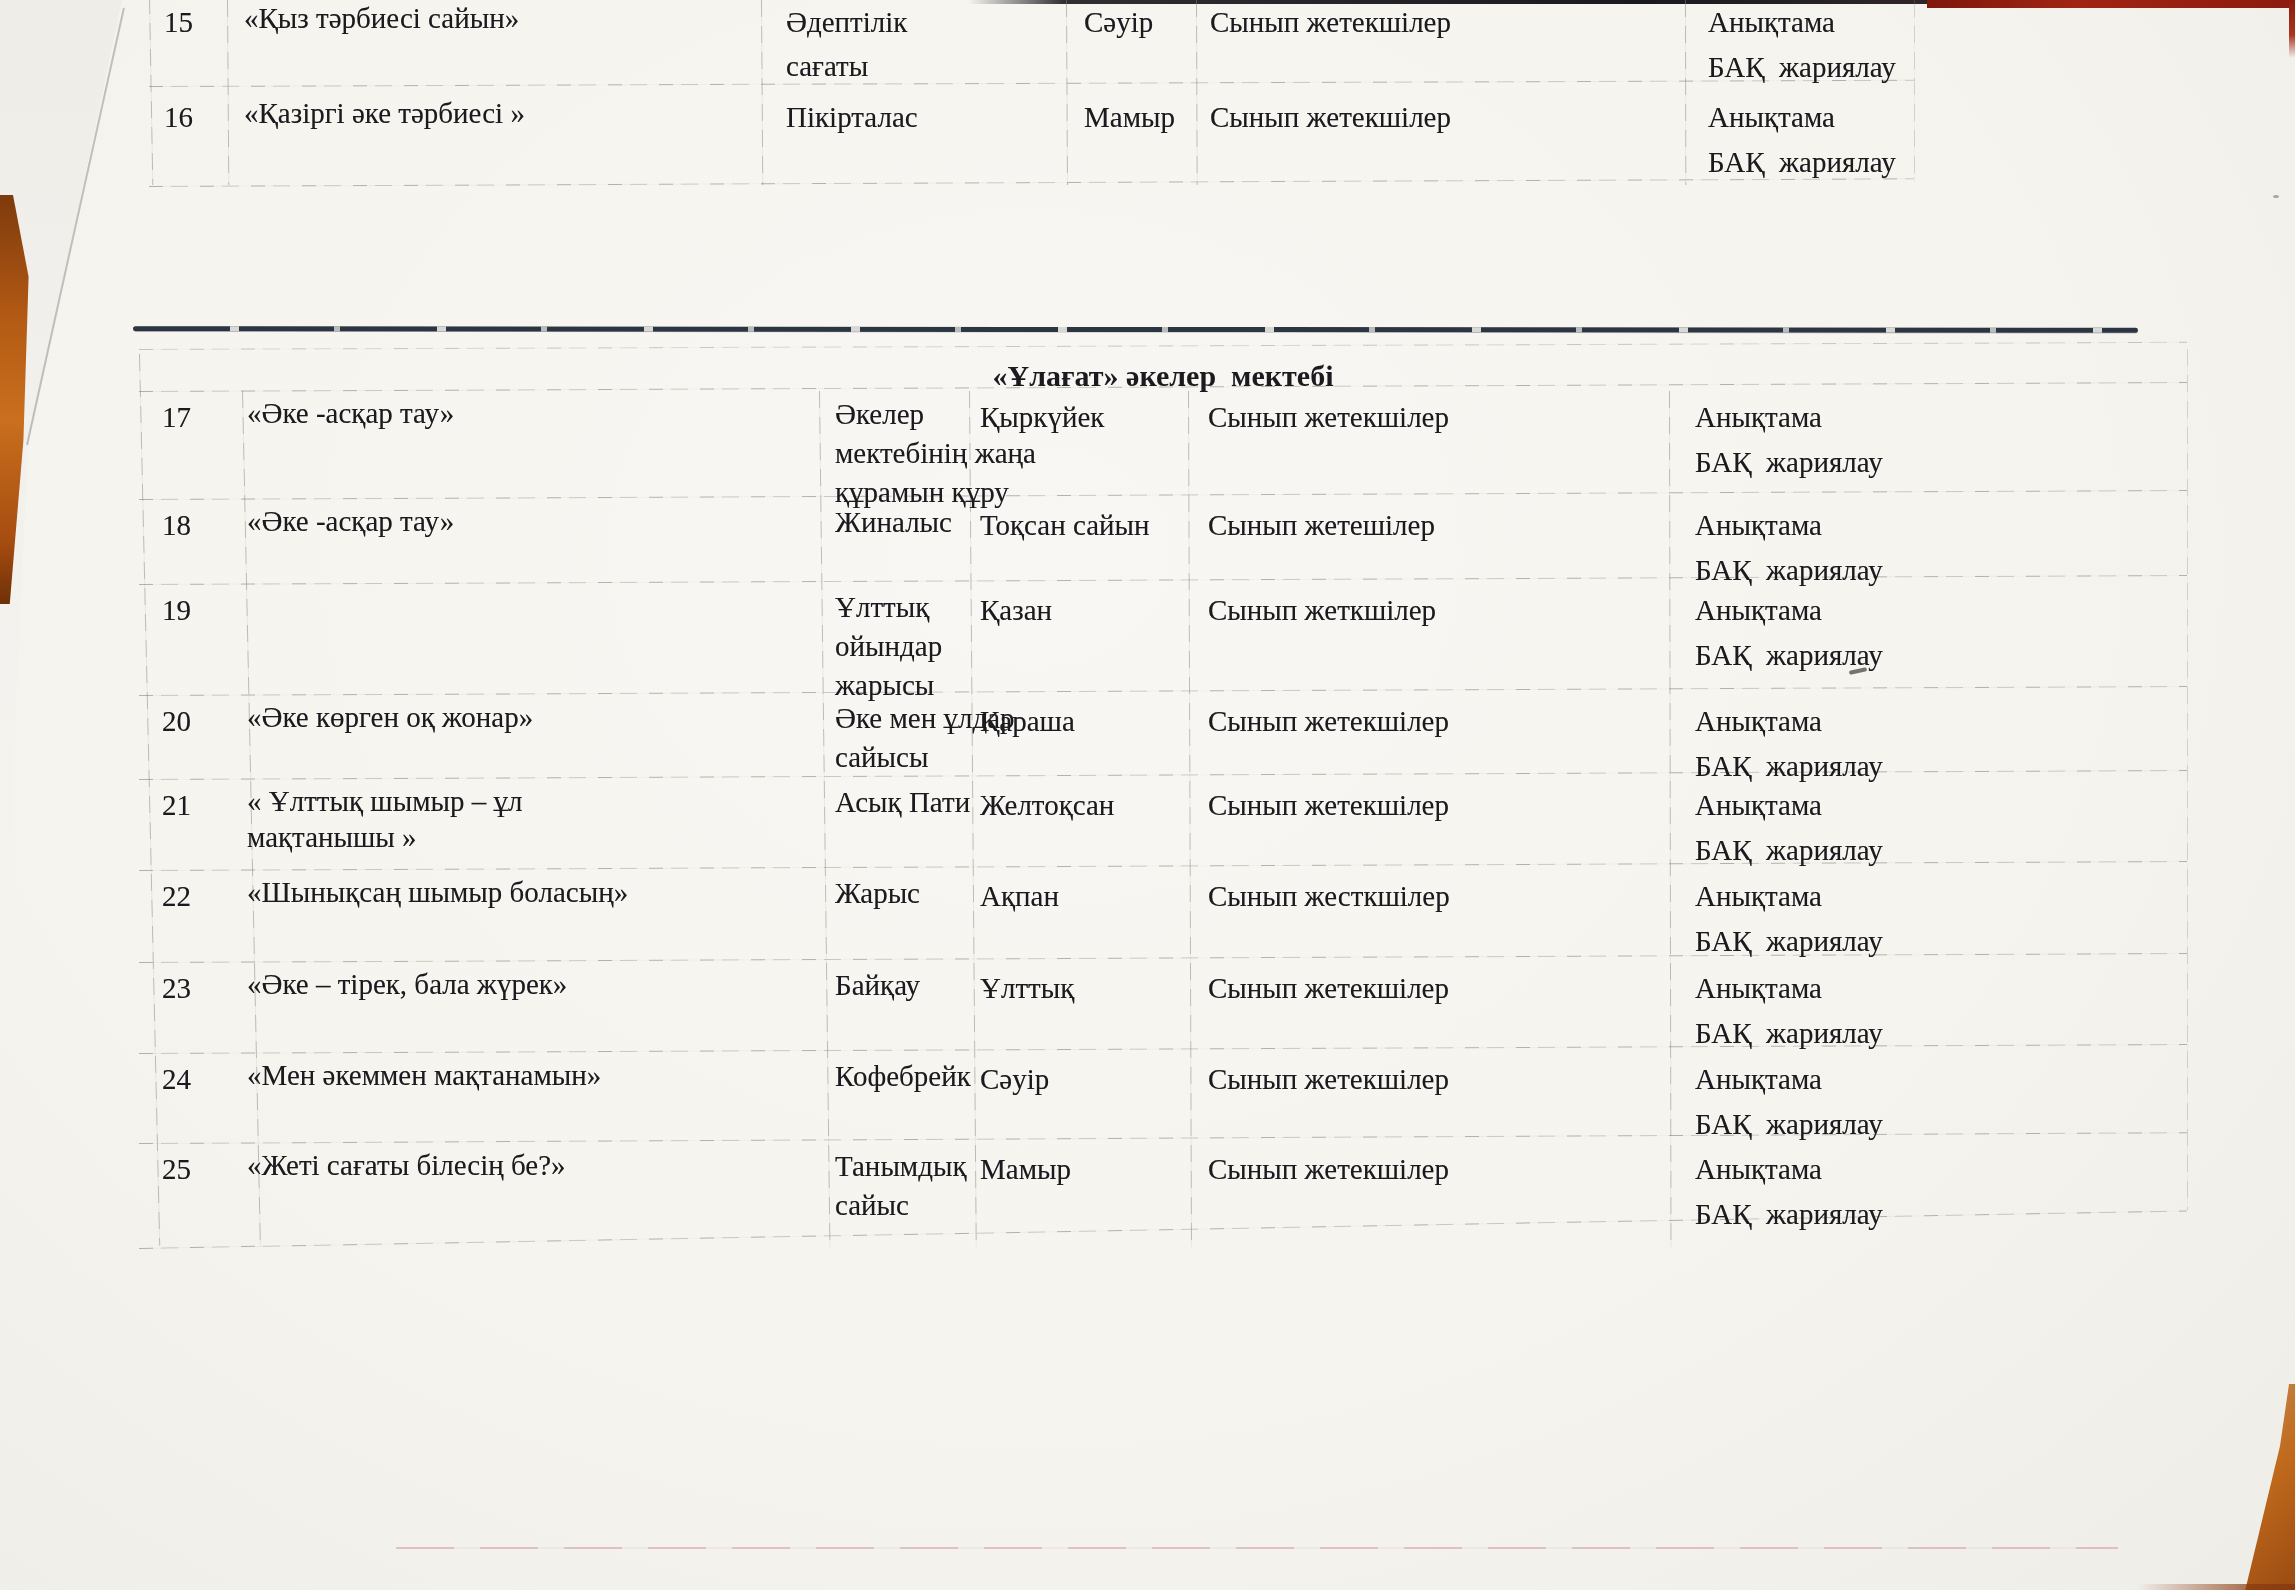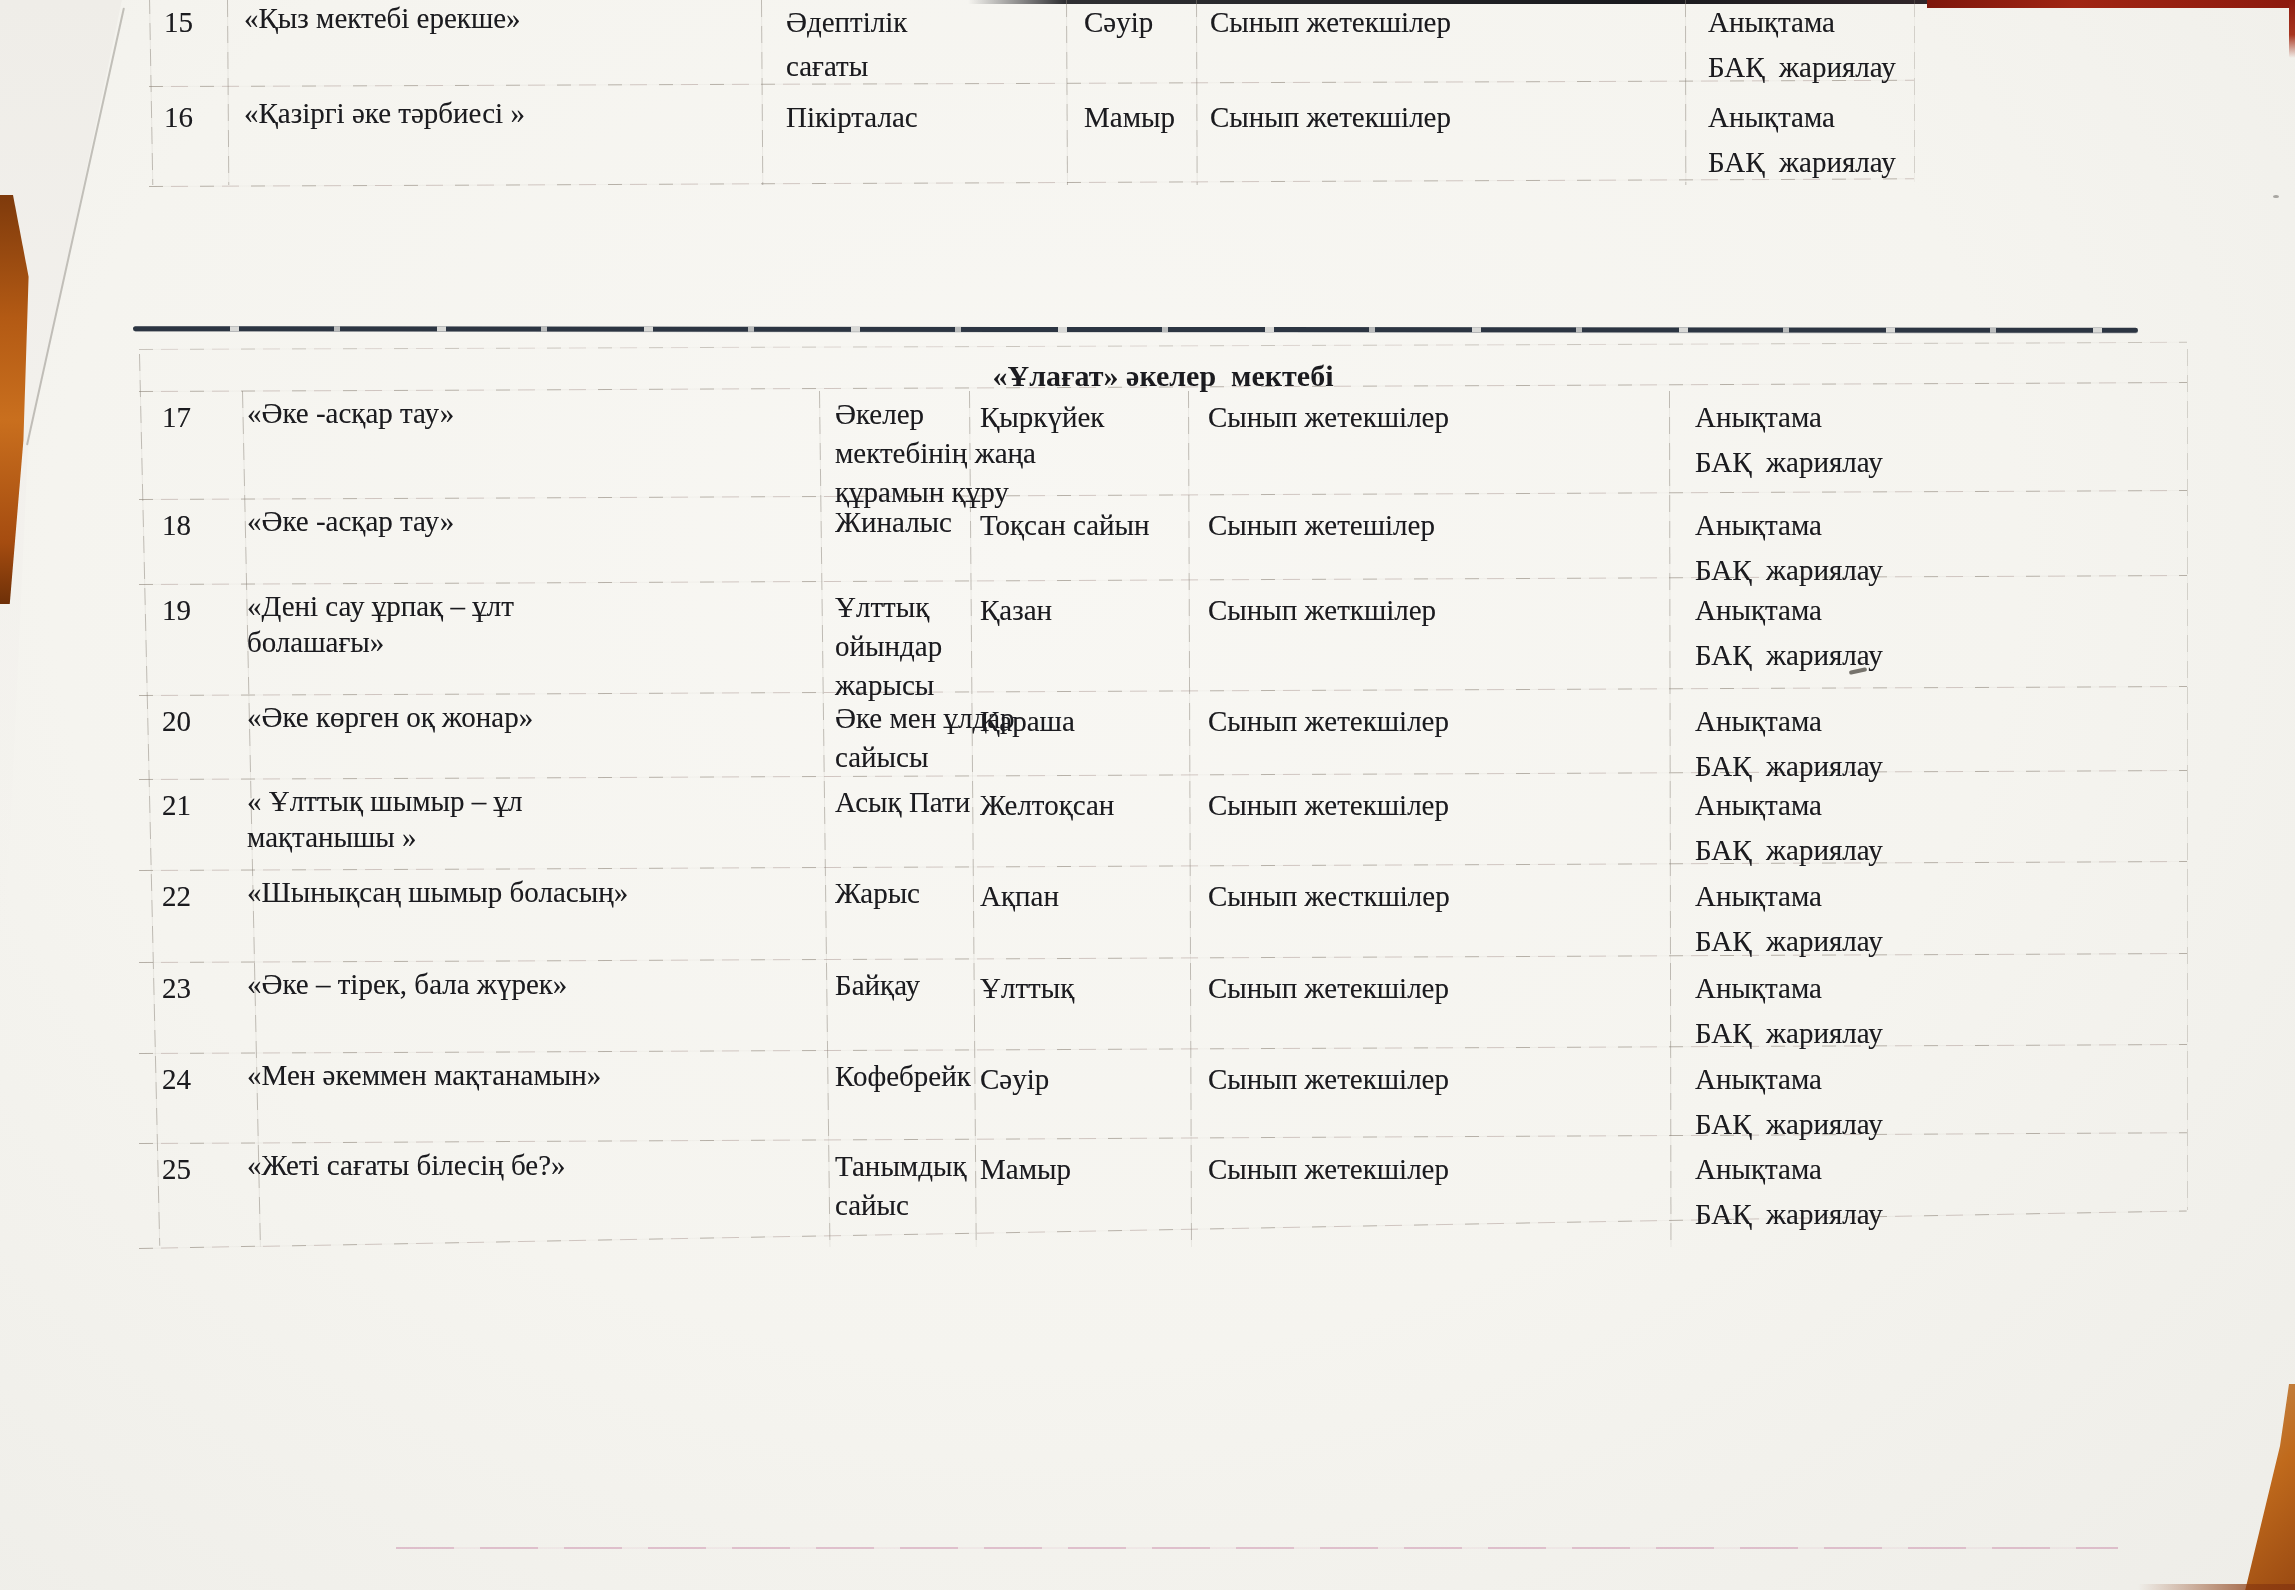--- a/index.html
+++ b/index.html
@@ -78,21 +78,21 @@
       <div class="abs hline" style="left: 149px; top: 186px; width: 1765px; transform: rotate(-0.25deg);"></div>
       <div class="abs vline" style="left: 227px; top: 0px; height: 185px; transform: rotate(-0.4deg);"></div>
       <div class="abs vline" style="left: 761px; top: 0px; height: 185px; transform: rotate(-0.4deg);"></div>
       <div class="abs vline" style="left: 1066px; top: 0px; height: 185px; transform: rotate(-0.3deg);"></div>
       <div class="abs vline" style="left: 1196px; top: 0px; height: 185px; transform: rotate(-0.2deg);"></div>
       <div class="abs vline" style="left: 1685px; top: 0px; height: 185px; transform: rotate(-0.1deg);"></div>
       <div class="abs vline" style="left: 149px; top: -2.6px; height: 188px; transform: rotate(-1deg);"></div>
       <div class="abs vline" style="left: 1914px; top: 0px; height: 182px; transform: rotate(0deg); opacity: 0.6;"></div>
       <div class="trow" style="top: 0px; height: 86px; padding-left: 42px;">
         <div class="cell cell-no" style="left: 164px; top: 0px;">15</div>
-        <div class="cell cell-title" style="left: 244px; top: 0px;">«Қыз мектебі ерекше»</div>
+        <div class="cell cell-title" style="left: 244px; top: 0px;">«Қыз тәрбиесі сайын»</div>
         <div class="cell cell-format" style="left: 786px; top: 0px;">Әдептілік
 сағаты</div>
         <div class="cell cell-time" style="left: 1084px; top: 0px;">Сәуір</div>
         <div class="cell cell-responsible" style="left: 1210px; top: 0px;">Сынып жетекшілер</div>
         <div class="cell cell-result" style="left: 1708px; top: 0px;">Анықтама
 БАҚ  жариялау</div>
       </div>
       <div class="trow" style="top: 86px; height: 101px;">
         <div class="cell cell-no" style="left: 164px; top: 9px;">16</div>
         <div class="cell cell-title" style="left: 244px; top: 9px;">«Қазіргі әке тәрбиесі »</div>
@@ -141,22 +141,20 @@
         <div class="cell cell-no" style="left: 162px;">18</div>
         <div class="cell cell-title" style="left: 247px;">«Әке -асқар тау»</div>
         <div class="cell cell-format" style="left: 835px;">Жиналыс</div>
         <div class="cell cell-time" style="left: 980px;">Тоқсан сайын</div>
         <div class="cell cell-responsible" style="left: 1208px;">Сынып жетешілер</div>
         <div class="cell cell-result" style="left: 1695px;">Анықтама
 БАҚ  жариялау</div>
       </div>
       <div class="trow" style="top: 584px; height: 111px;">
         <div class="cell cell-no" style="left: 162px;">19</div>
-        <div class="cell cell-title" style="left: 247px;">«Дені сау ұрпақ – ұлт
-болашағы»</div>
         <div class="cell cell-format" style="left: 835px;">Ұлттық
 ойындар
 жарысы</div>
         <div class="cell cell-time" style="left: 980px;">Қазан</div>
         <div class="cell cell-responsible" style="left: 1208px;">Сынып жеткшілер</div>
         <div class="cell cell-result" style="left: 1695px;">Анықтама
 БАҚ  жариялау</div>
       </div>
       <div class="trow" style="top: 695px; height: 83px;">
         <div class="cell cell-no" style="left: 162px;">20</div>

